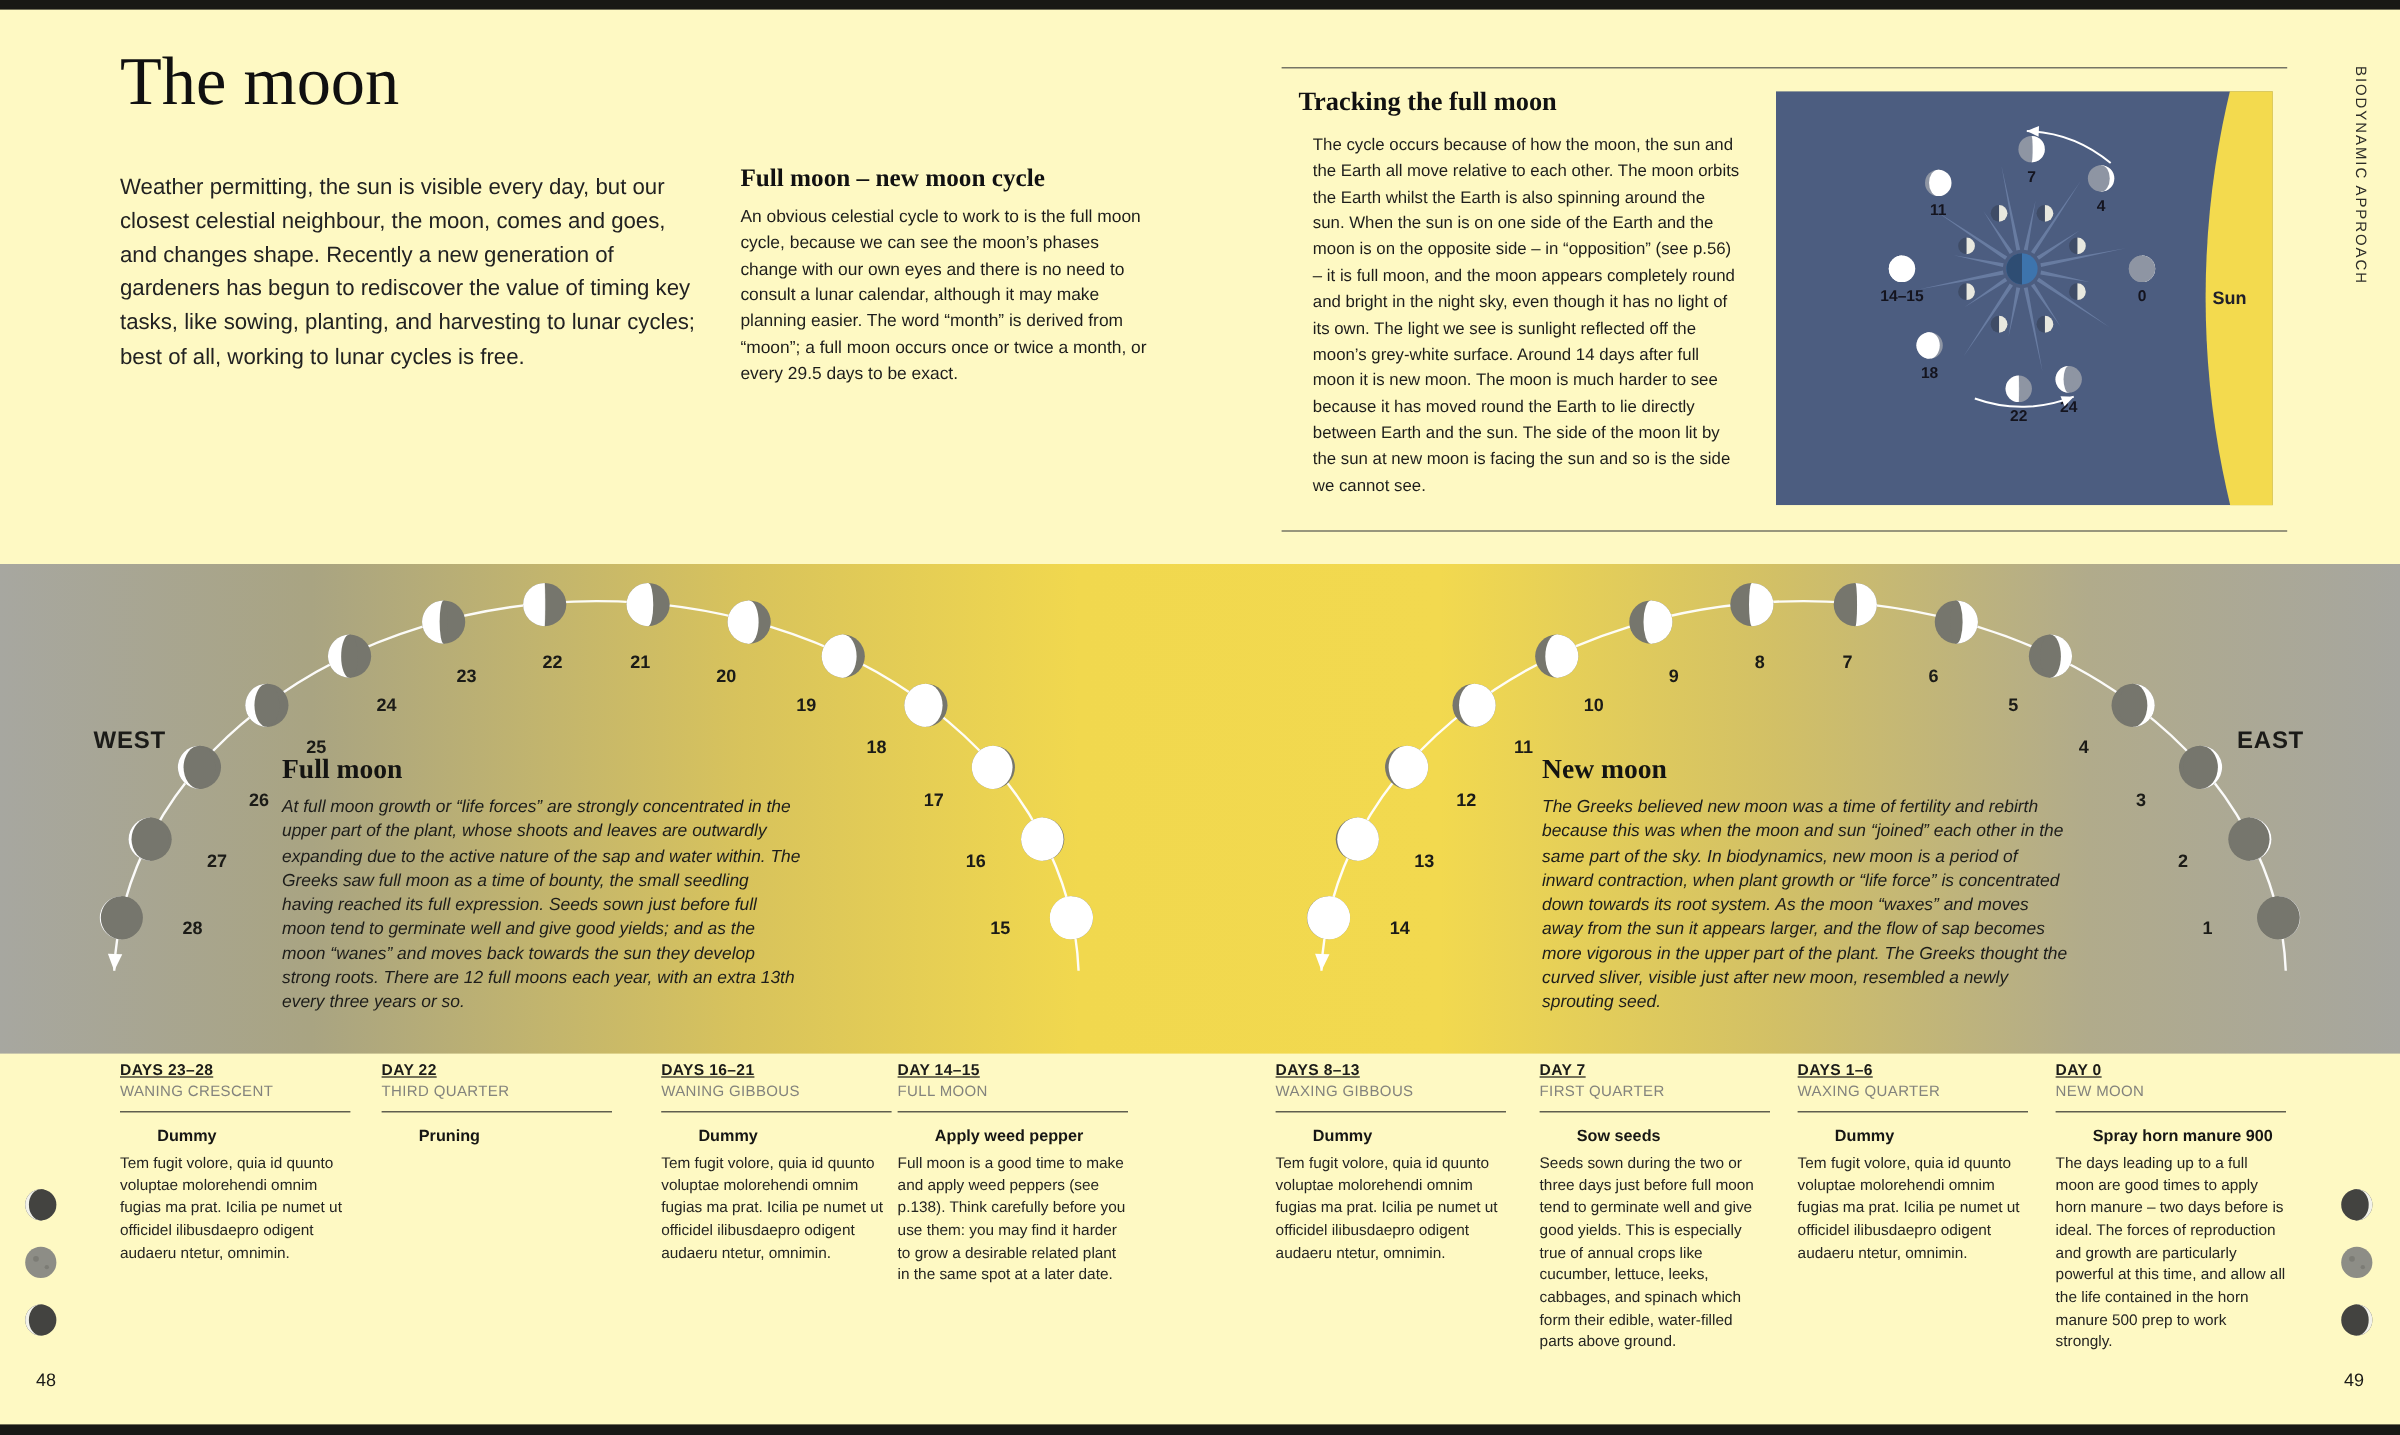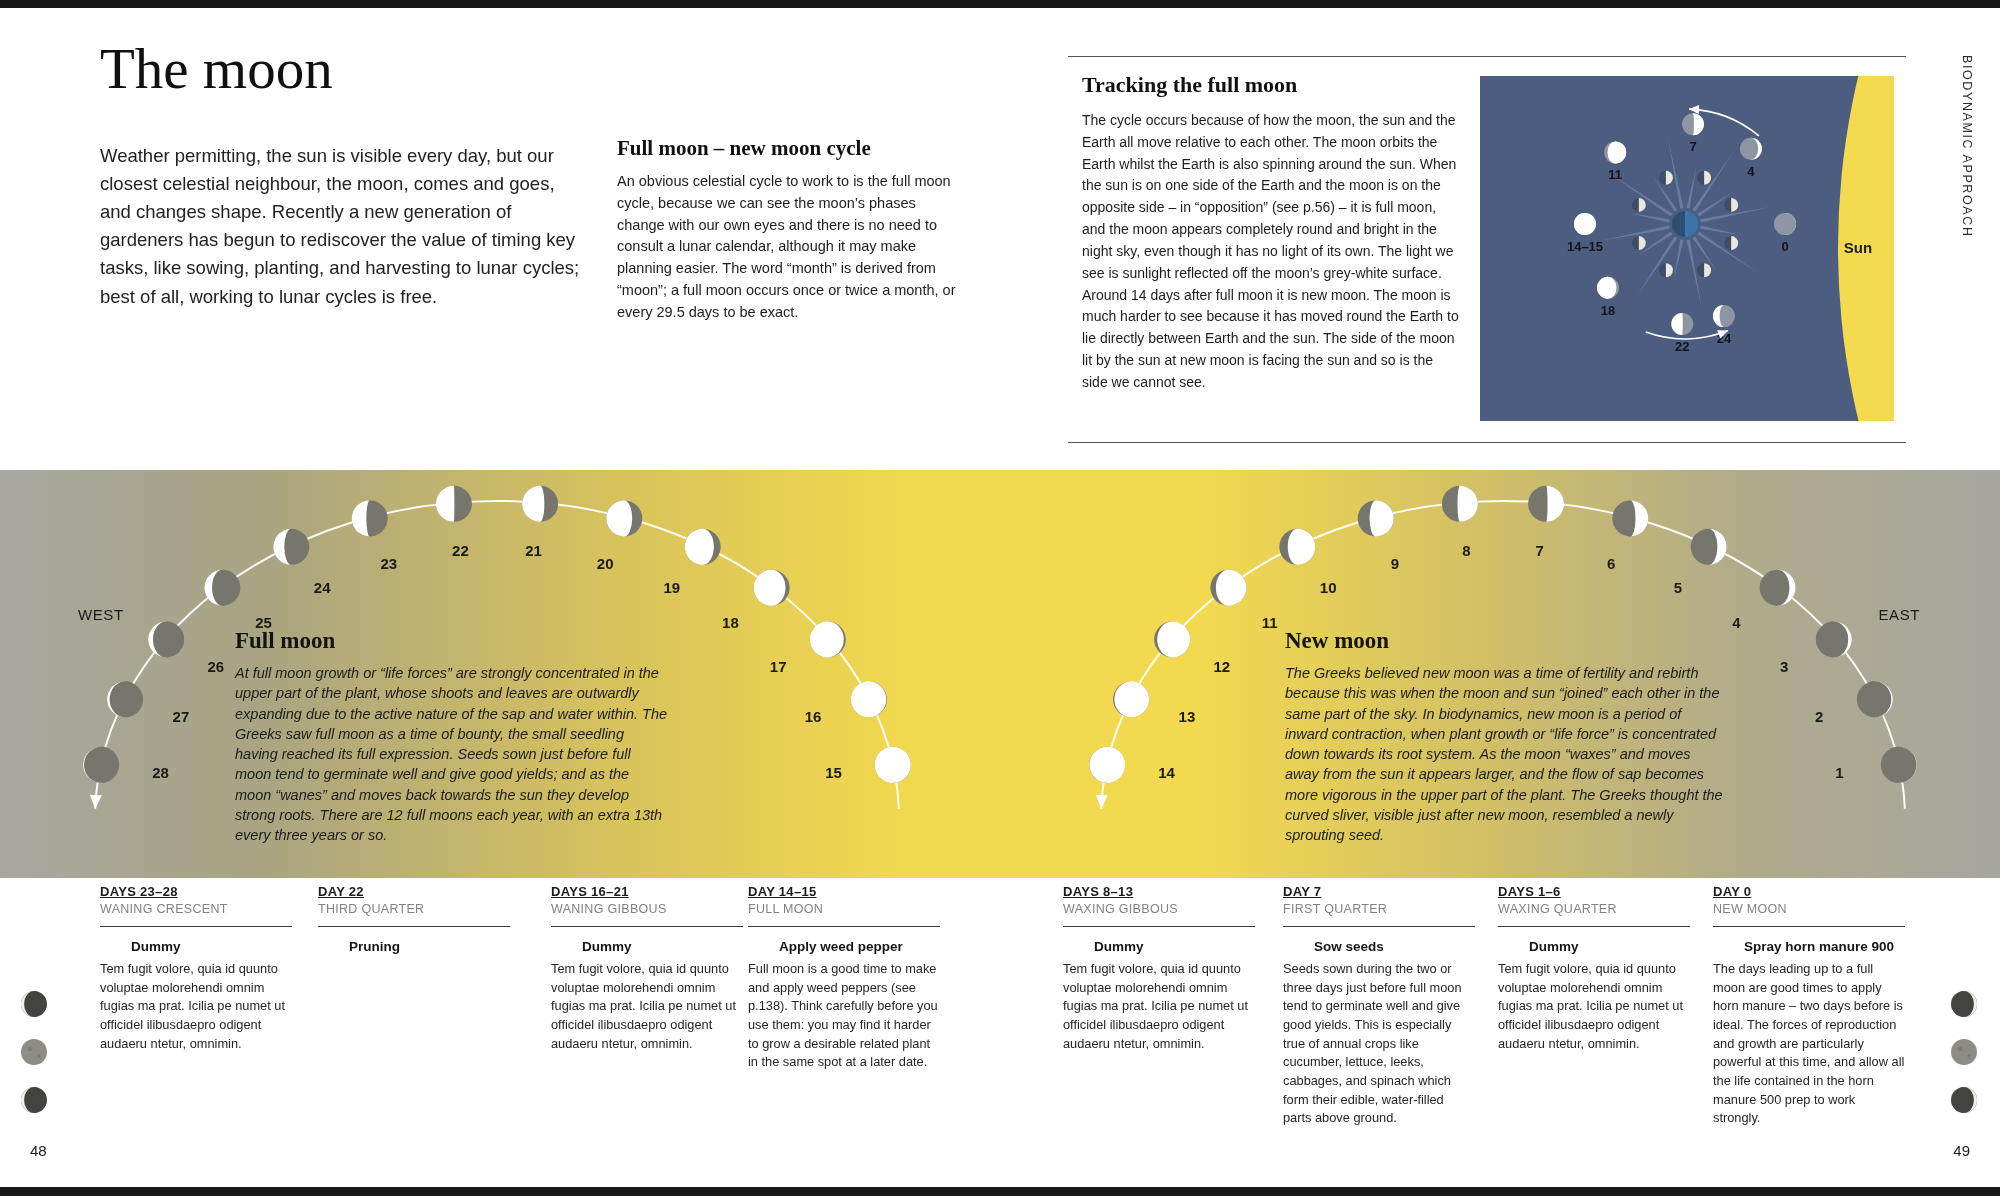--- a/index.html
+++ b/index.html
@@ -1,47 +1,47 @@
 <!DOCTYPE html>
 <html><head>
 <meta charset="utf-8">
 <style>
   html,body{margin:0;padding:0;background:#e8e8e8;}
-  .page{position:relative;width:2000px;height:1196px;background:#ffffff;overflow:hidden;
+  .page{position:relative;width:2000px;height:1196px;background:#fef9c3;overflow:hidden;
         font-family:"Liberation Sans",sans-serif;color:#1d1d1b;}
   .bar{position:absolute;left:0;width:100%;background:#181815;}
   .bar-top{top:0;height:8px;}
   .bar-bottom{bottom:0;height:9px;}
 
   .main-title{position:absolute;left:100px;top:36px;margin:0;
         font-family:"Liberation Serif",serif;font-weight:400;font-size:57px;color:#101010;}
   .lead-text{position:absolute;left:100px;top:142px;width:482px;margin:0;
         font-size:18.5px;line-height:1.52;color:#222;}
 
   .cycle-block{position:absolute;left:617px;top:136px;width:340px;}
   .block-head{font-family:"Liberation Serif",serif;font-size:21px;font-weight:700;margin:0 0 10px;color:#111;}
   .cycle-block p{font-size:14.5px;line-height:1.5;margin:0;}
 
   .rule{position:absolute;left:1068px;width:838px;height:1px;background:#55554f;}
   .rule-top{top:56px;}
   .rule-bottom{top:442px;}
 
   .tracking-block{position:absolute;left:1082px;top:72px;width:380px;}
   .tracking-block h2{font-family:"Liberation Serif",serif;font-size:22px;font-weight:700;margin:0 0 12px;color:#111;}
-  .tracking-block p{font-size:14px;line-height:1.56;margin:0;}
+  .tracking-block p{font-size:14px;line-height:1.56;margin:12px;}
 
   #diagram{position:absolute;left:1480px;top:76px;}
 
   .side-label{position:absolute;left:1960px;top:55px;writing-mode:vertical-rl;
         font-size:12.5px;letter-spacing:1.6px;color:#2d2d29;}
 
   .band{position:absolute;left:0;top:470px;width:2000px;height:408px;
         background:linear-gradient(90deg,#a7a7a0 0%,#a9a482 13%,#d8c35c 31%,#f1d84e 45%,#f2d94f 60%,#d2c066 74%,#b1ab8b 87%,#a6a69f 100%);}
   #arc-svg{position:absolute;left:0;top:0;pointer-events:none;}
-  .compass{position:absolute;top:136px;font-weight:400;font-size:15px;letter-spacing:.6px;color:#1b1b18;}
+  .compass{position:absolute;top:136px;font-weight:700;font-size:20px;letter-spacing:.6px;color:#1b1b18;}
   .west{left:78px;}
   .east{right:80px;}
   .band-block{position:absolute;}
   .band-block h3{font-family:"Liberation Serif",serif;font-size:23px;font-weight:700;margin:0 0 9px;color:#141412;}
   .band-block p{font-size:14.5px;line-height:1.4;margin:0;color:#1d1d1a;font-style:italic;}
   .full-moon-block{left:235px;top:158px;width:434px;}
   .new-moon-block{left:1285px;top:158px;width:442px;}
 
   .cal-col{position:absolute;top:884px;width:192px;}
   .cal-days{font-size:13px;font-weight:700;letter-spacing:.3px;color:#1b1b18;text-decoration:underline;}

